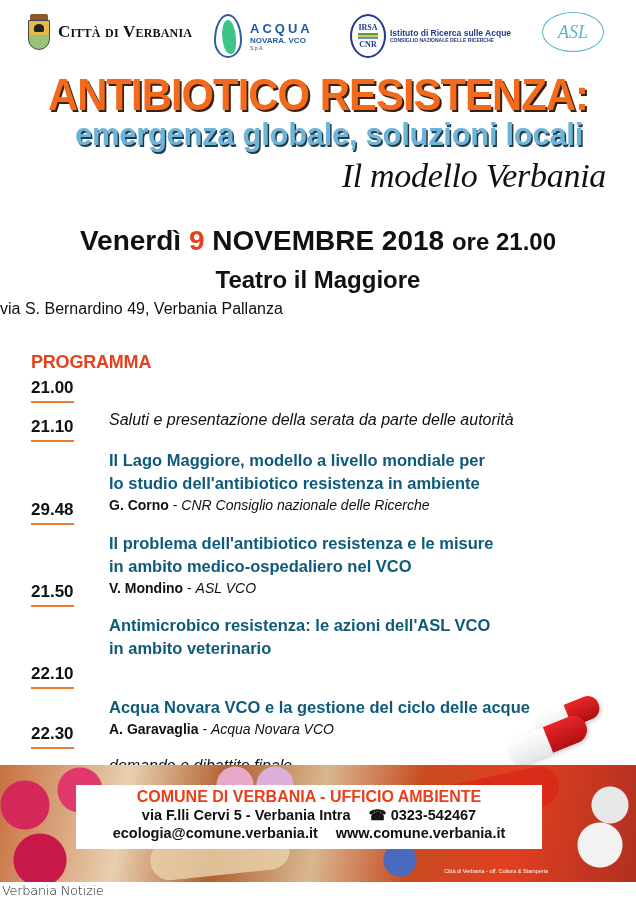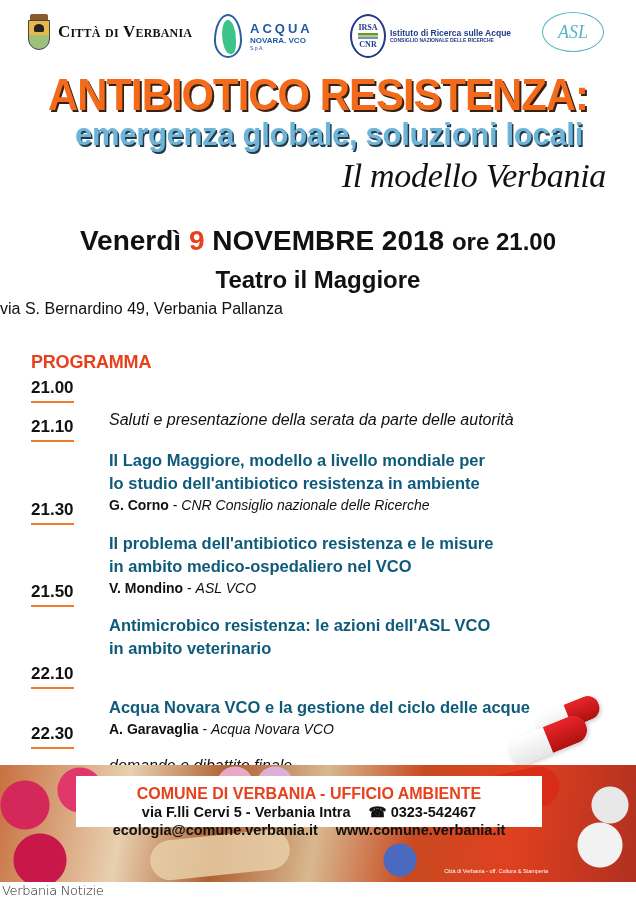--- a/index.html
+++ b/index.html
@@ -75,21 +75,21 @@
       radial-gradient(circle at 40px 95px, #c8184a 0 26px, transparent 27px),
       radial-gradient(circle at 235px 20px, #e8a8c8 0 18px, transparent 19px),
       radial-gradient(circle at 275px 20px, #dcb0d8 0 18px, transparent 19px),
       radial-gradient(circle at 400px 95px, #4a6ac0 0 16px, transparent 17px),
       radial-gradient(circle at 600px 80px, #f2f2f2 0 22px, transparent 23px),
       radial-gradient(circle at 610px 40px, #e8e8e8 0 18px, transparent 19px),
       linear-gradient(100deg, #c87040 0%, #e8d0b0 20%, #b06030 35%, #d8b890 50%, #c84a20 65%, #e04020 80%, #b03020 100%);
   }
   .banner::before { content: ""; position: absolute; left: 440px; top: 10px; width: 120px; height: 40px; background: #d82a18; border-radius: 20px; transform: rotate(-12deg); opacity: 0.9; }
   .banner::after { content: ""; position: absolute; left: 150px; top: 70px; width: 140px; height: 40px; background: #e8cfa8; border-radius: 20px; transform: rotate(-6deg); opacity: 0.85; }
-  .banner-box { position: absolute; left: 76px; top: 11px; width: 466px; height: 51px; background: #ffffff; z-index: 2; text-align: center; padding-top: 9px; }
+  .banner-box { position: absolute; left: 76px; top: 20px; width: 466px; height: 64px; background: #ffffff; z-index: 2; text-align: center; padding-top: 3px; }
   .banner-title { font-weight: bold; font-size: 16px; color: #e8401c; line-height: 18px; }
   .banner-line { font-weight: bold; font-size: 14.5px; color: #111; line-height: 18px; }
   .banner-line .gap { display: inline-block; width: 18px; }
   .credit { position: absolute; right: 88px; bottom: 8px; font-size: 5.5px; color: #ffffff; z-index: 2; }
 
   .watermark { position: absolute; left: 2px; top: 883px; font-family: "DejaVu Sans", sans-serif; font-size: 13px; color: #222; font-weight: 300; letter-spacing: -0.3px; }
 </style>
 </head>
 <body>
 
@@ -154,21 +154,21 @@
 <div class="prog-item" style="top:417px;">
   <span class="prog-time">21.10</span>
   <div class="prog-body">
     <div class="prog-title">Il Lago Maggiore, modello a livello mondiale per</div>
     <div class="prog-title">lo studio dell'antibiotico resistenza in ambiente</div>
     <div class="prog-speaker"><span class="name">G. Corno</span><span> - </span><span class="aff">CNR Consiglio nazionale delle Ricerche</span></div>
   </div>
 </div>
 
 <div class="prog-item" style="top:500px;">
-  <span class="prog-time">21.30</span>
+  <span class="prog-time">29.48</span>
   <div class="prog-body">
     <div class="prog-title">Il problema dell'antibiotico resistenza e le misure</div>
     <div class="prog-title">in ambito medico-ospedaliero nel VCO</div>
     <div class="prog-speaker"><span class="name">V. Mondino</span><span> - </span><span class="aff">ASL VCO</span></div>
   </div>
 </div>
 
 <div class="prog-item" style="top:582px;">
   <span class="prog-time">21.50</span>
   <div class="prog-body">

